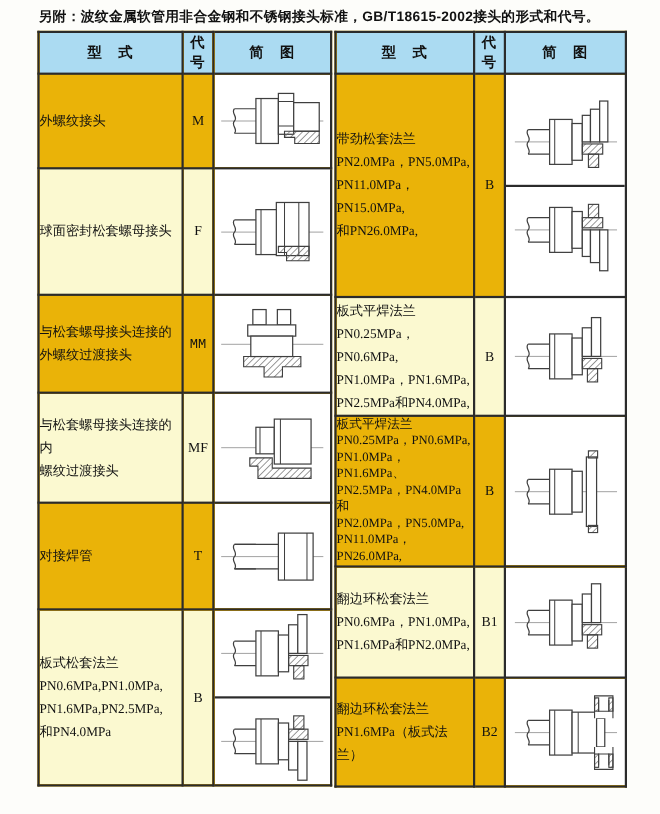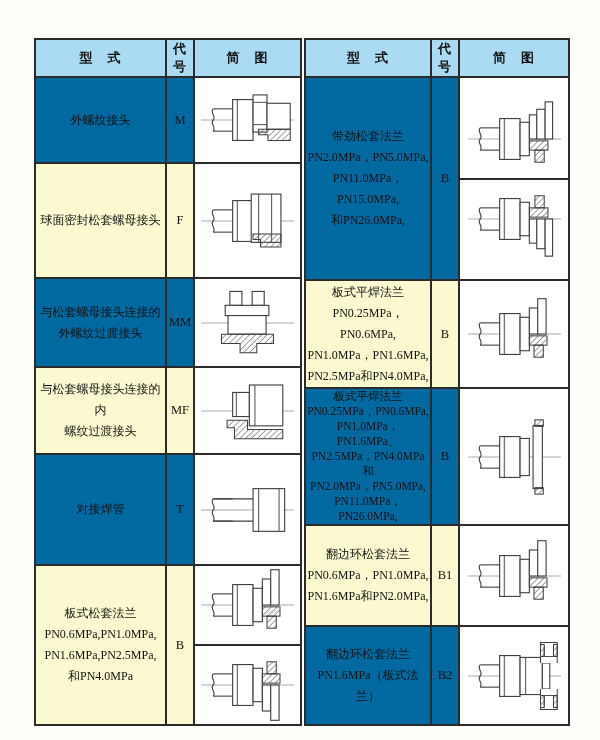--- a/index.html
+++ b/index.html
@@ -1,45 +1,46 @@
 <!DOCTYPE html>
 <html><head>
 <meta charset="utf-8">
 <style>
   html,body{margin:0;padding:0;}
   body{width:600px;height:740px;background:#fdfdfa;font-family:"Liberation Serif","DejaVu Serif",serif;}
   .page{position:relative;width:600px;height:740px;overflow:hidden;background:#fdfdfa;}
   .title{position:absolute;left:35px;top:7px;width:540px;font-family:"Liberation Sans","DejaVu Sans",sans-serif;
          font-size:12.5px;font-weight:bold;color:#111;letter-spacing:0.3px;}
-  table.ftab{position:absolute;top:38px;border-collapse:collapse;table-layout:fixed;background:#0369a1;}
+  table.ftab{position:absolute;top:28px;border-collapse:collapse;table-layout:fixed;background:#eab308;}
   table.ftab td{border:2px solid #2b2b2b;padding:0;vertical-align:middle;color:#111;overflow:hidden;}
   #tbl-left{left:34px;width:266px;}
   #tbl-right{left:304px;width:264px;}
   td.hdr{background:#abdbf2;text-align:center;font-weight:bold;font-size:13px;height:30px;
          font-family:"Liberation Sans","DejaVu Sans",sans-serif;letter-spacing:1px;}
-  td.type{font-size:12px;line-height:21px;padding:4px 4px 4px 8px;white-space:pre-line;text-align:center;}
+  td.type{font-size:12px;line-height:21px;padding:4px 4px 4px 8px;white-space:pre-line;text-align:left;}
   td.type.tight{line-height:15px;font-size:11.5px;}
   td.code{text-align:center;font-size:12.5px;}
   td.diagcell{padding:0;background:#fff;}
   .hl{background:#fbf9d0;}
   .stack{display:flex;flex-direction:column;width:100%;height:100%;}
   .diag{flex:1;display:flex;align-items:center;justify-content:center;min-height:0;}
   .diag + .diag{border-top:2px solid #2b2b2b;}
   .diag svg{width:97px;height:78px;max-height:96%;}
   
-  #tbl-left tr.r0{height:86px;} #tbl-left tr.r1{height:115px;} #tbl-left tr.r2{height:89px;}
-  #tbl-left tr.r3{height:87px;} #tbl-left tr.r4{height:111px;} #tbl-left tr.r5{height:124px;}
+  #tbl-left tr.r0{height:86px;} #tbl-left tr.r1{height:115px;} #tbl-left tr.r2{height:89px;font-family:Liberation Mono, monospace;}
+  #tbl-left tr.r3{height:100px;} #tbl-left tr.r4{height:97px;} #tbl-left tr.r5{height:124px;}
   #tbl-right tr.r0{height:203px;margin-top:20px;} #tbl-right tr.r1{height:108px;} #tbl-right tr.r2{height:103px;}
   #tbl-right tr.r3{height:101px;} #tbl-right tr.r4{height:99px;}
 </style>
 </head>
 <body>
 
 <div class="page">
 
+  <div class="title">另附：波纹金属软管用非合金钢和不锈钢接头标准，GB/T18615-2002接头的形式和代号。</div>
 
   <table class="ftab" id="tbl-left">
     <colgroup>
         <col style="width:131px">
         <col style="width:28px">
         <col style="width:107px">
       </colgroup>
     <tbody>
       <tr>
         <td class="hdr">型　式</td>

